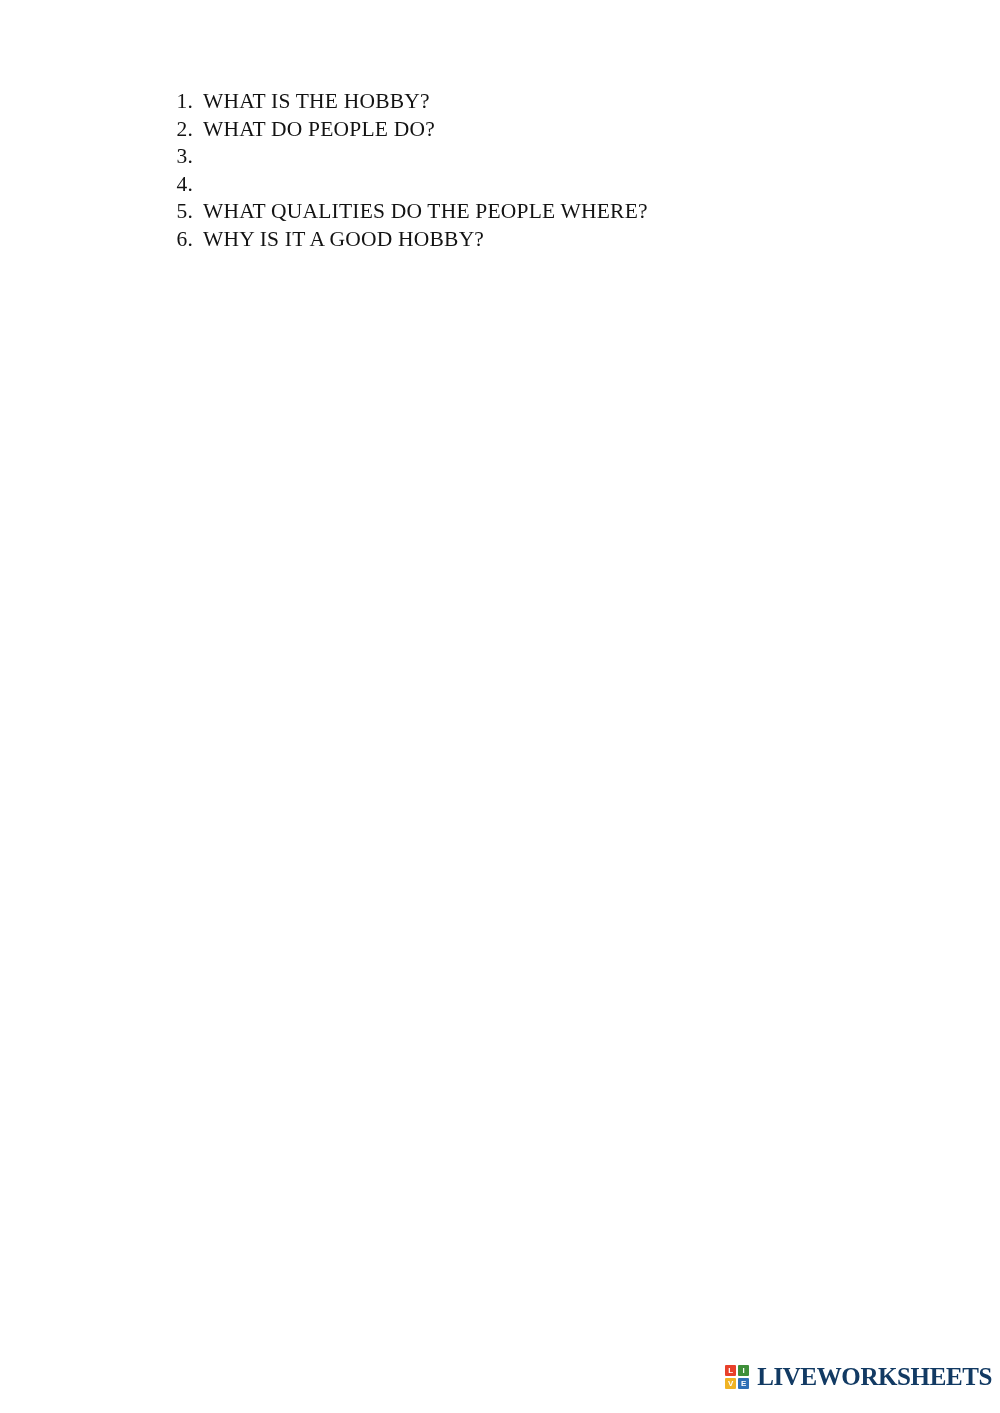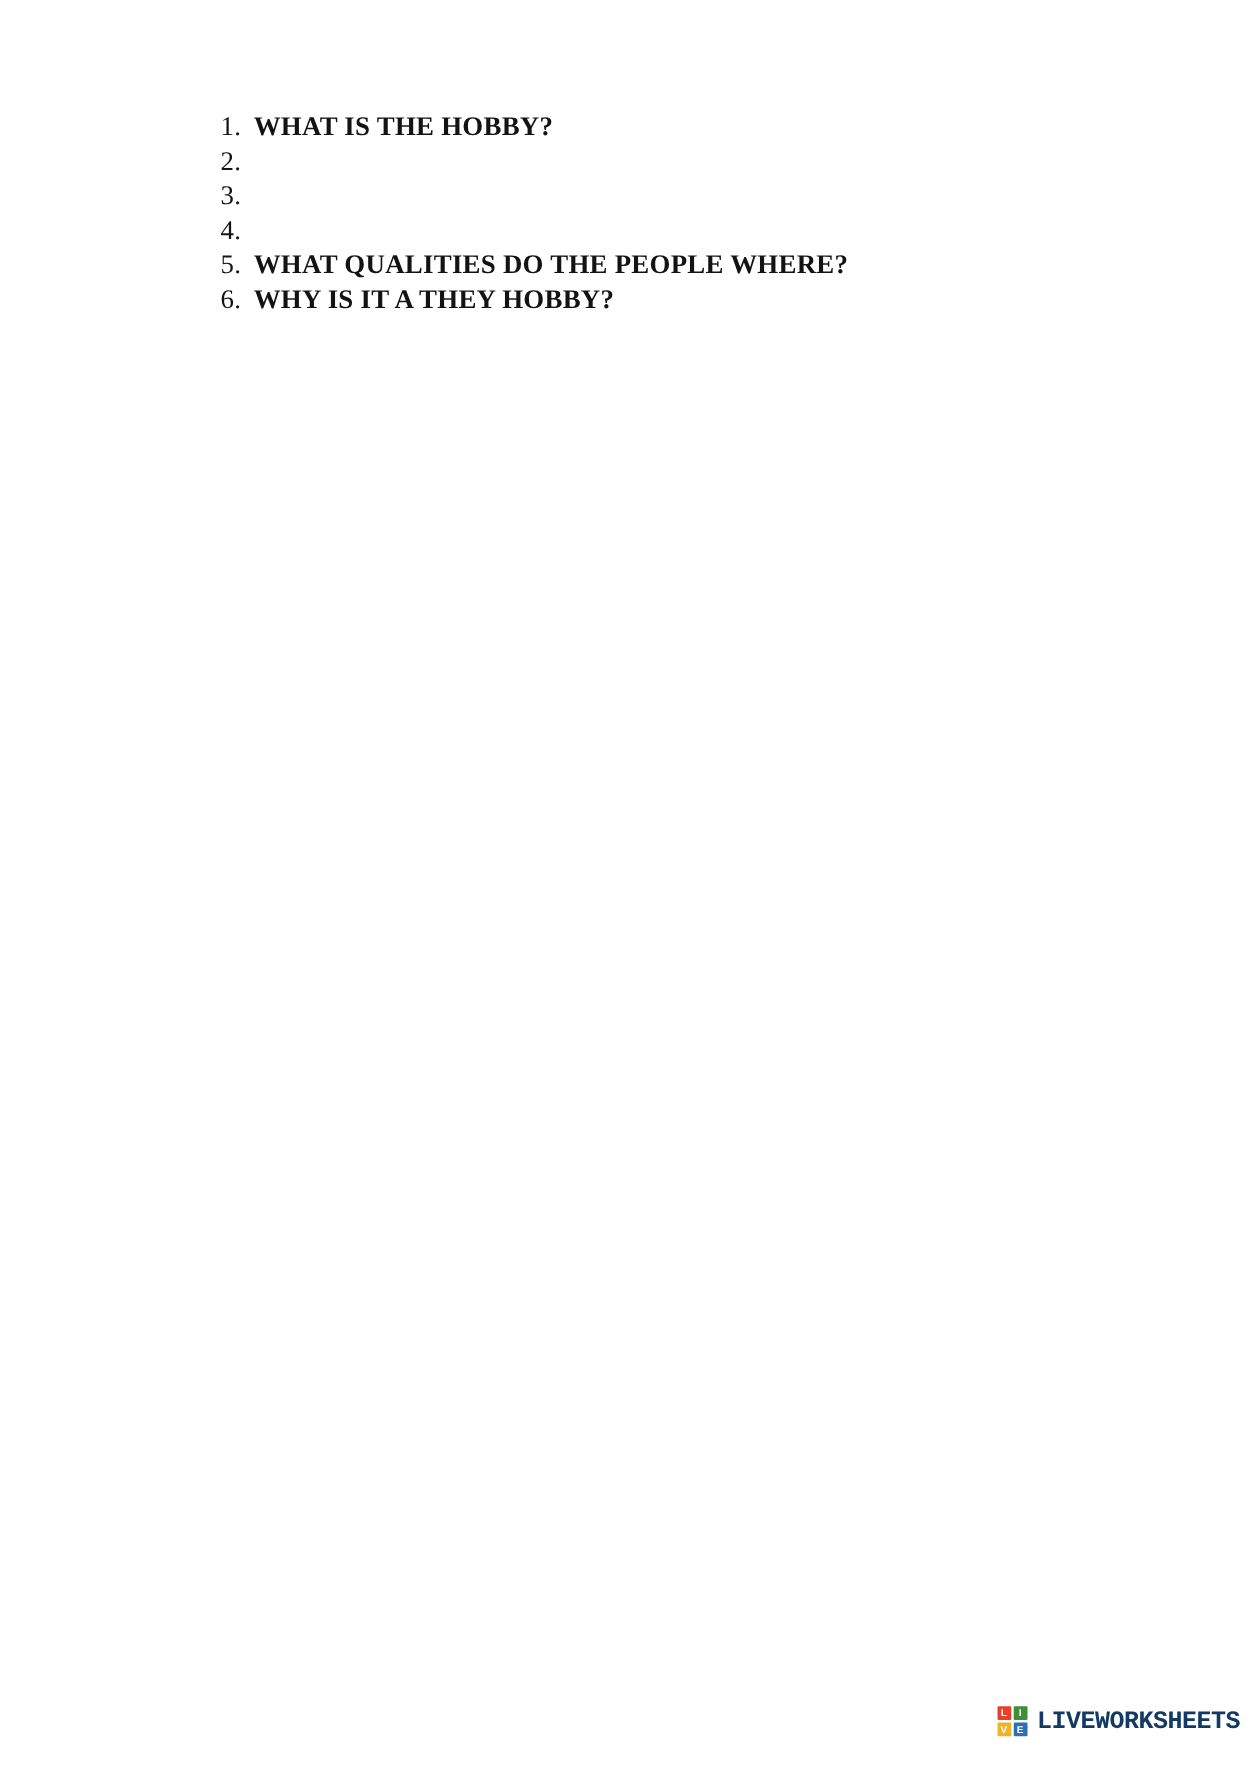--- a/index.html
+++ b/index.html
@@ -45,21 +45,20 @@
   .question-number {
     width: 33px;
     flex: 0 0 33px;
     text-align: right;
     padding-right: 10px;
     box-sizing: border-box;
   }
 
   .question-text {
     display: inline-block;
-    font-weight: bold;
   }
 
   
   .lw-logo {
     position: absolute;
     right: 8px;
     bottom: 22px;
     display: flex;
     align-items: center;
     gap: 6px;
@@ -84,53 +83,54 @@
     font-weight: bold;
     line-height: 11px;
     text-align: center;
   }
   .lw-cell.l { background: #e8402a; }
   .lw-cell.i { background: #3f8f3a; }
   .lw-cell.v { background: #f0b323; }
   .lw-cell.e { background: #2f6fb5; }
 
   .lw-wordmark {
-    font-family: Liberation Mono, monospace;
-    font-size: 20px;
+    font-family: Liberation Serif, serif;
+    font-size: 25px;
     font-weight: bold;
     letter-spacing: -0.4px;
     color: #123a63;
   }
 </style>
 </head>
 <body>
 
 <div class="page">
 
   <ol class="question-list">
     <li class="question-item">
       <span class="question-number">1.</span>
       <span class="question-text">WHAT IS THE HOBBY?</span>
     </li>
     <li class="question-item">
       <span class="question-number">2.</span>
+      <span class="question-text">WHAT DO PEOPLE DO?</span>
     </li>
     <li class="question-item">
       <span class="question-number">3.</span>
     </li>
     <li class="question-item">
       <span class="question-number">4.</span>
     </li>
     <li class="question-item">
       <span class="question-number">5.</span>
       <span class="question-text">WHAT QUALITIES DO THE PEOPLE WHERE?</span>
     </li>
     <li class="question-item">
       <span class="question-number">6.</span>
-      <span class="question-text">WHY IS IT A THEY HOBBY?</span>
+      <span class="question-text">WHY IS IT A GOOD HOBBY?</span>
     </li>
   </ol>
 
   <div class="lw-logo">
     <div class="lw-mark">
       <span class="lw-cell l">L</span>
       <span class="lw-cell i">I</span>
       <span class="lw-cell v">V</span>
       <span class="lw-cell e">E</span>
     </div>

